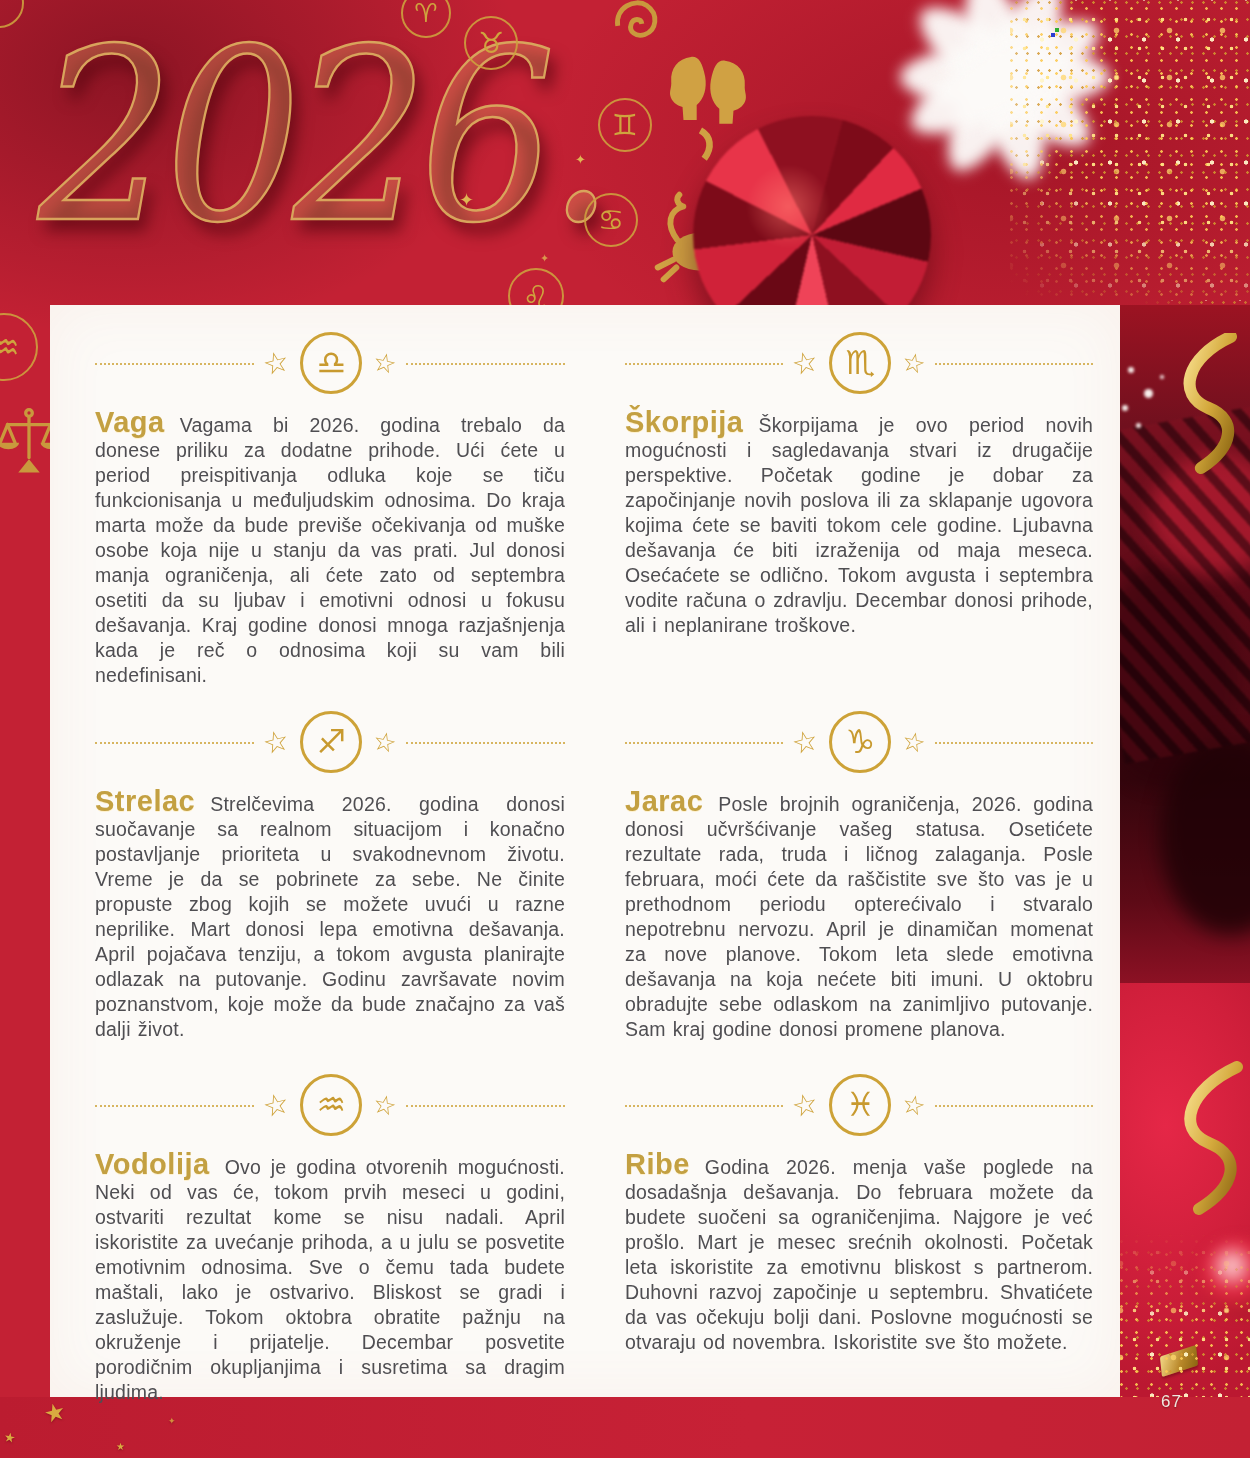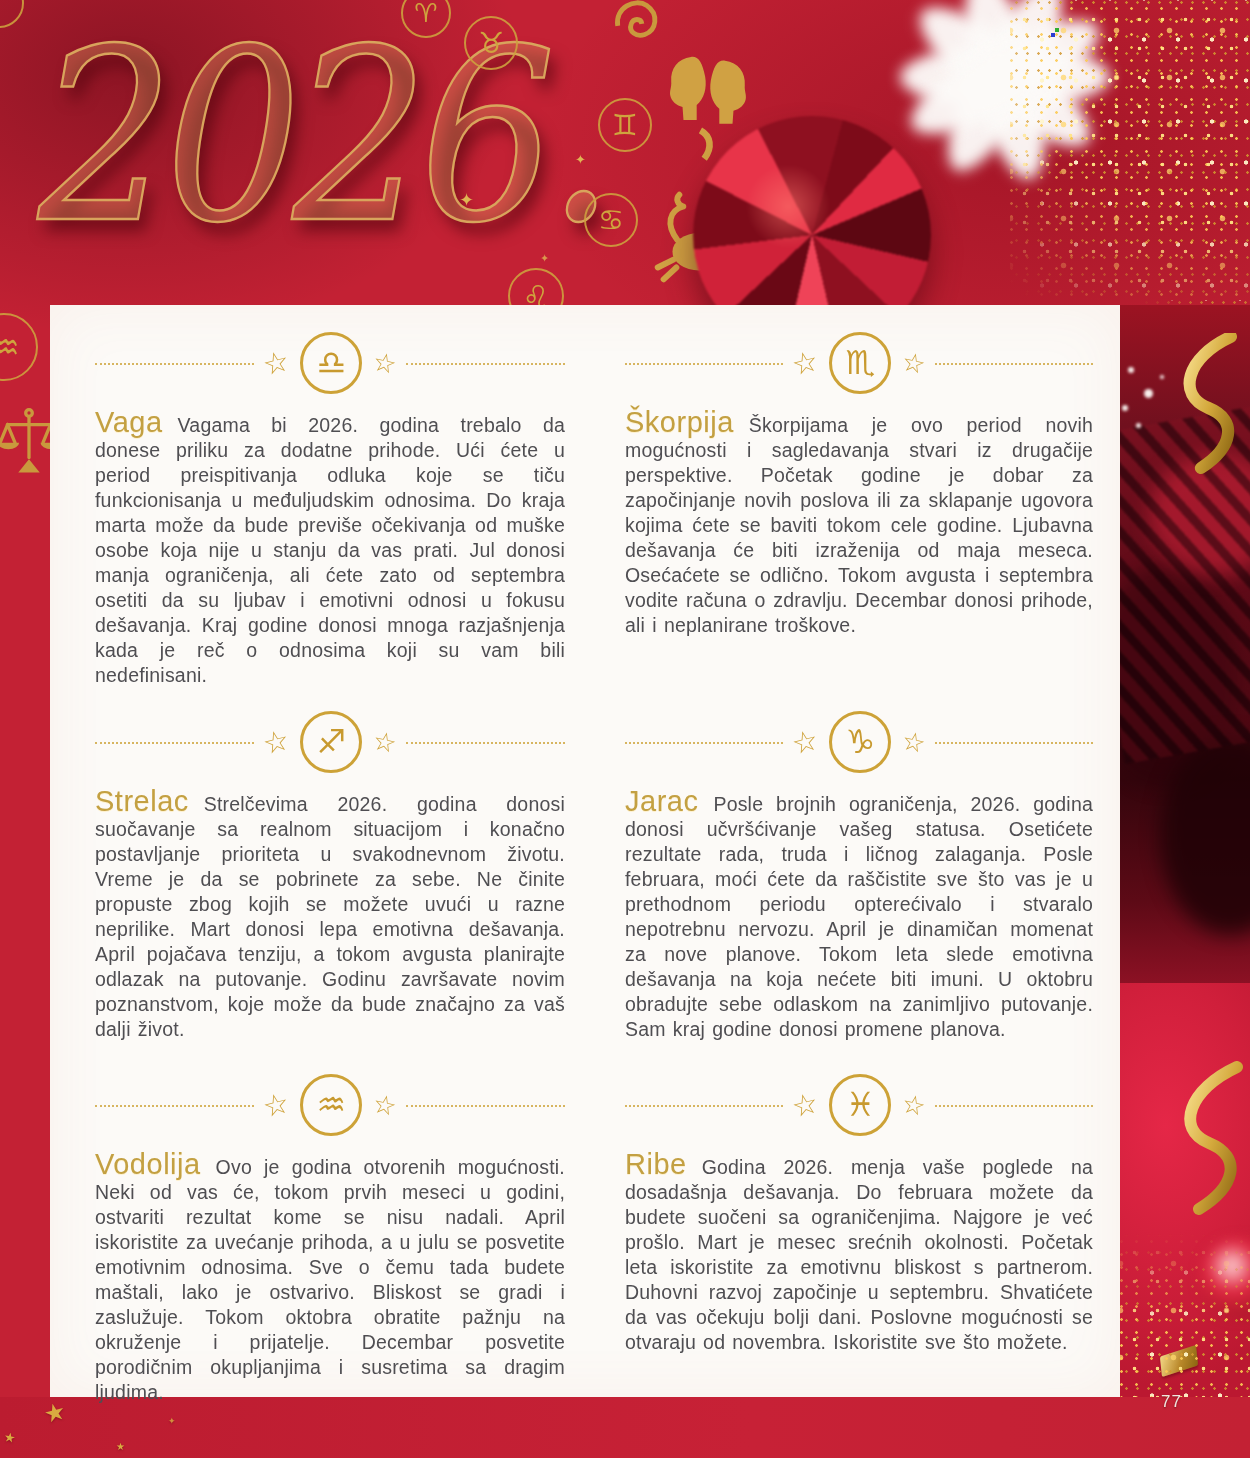--- a/index.html
+++ b/index.html
@@ -93,21 +93,21 @@
     width:56px;height:56px;border:3px solid #cda237;border-radius:50%;flex:0 0 auto;
     display:flex;align-items:center;justify-content:center;margin:0 2px;
   }
   .badge .glyph{font-family:"DejaVu Sans",sans-serif;font-size:33px;color:#c89a2f;line-height:1;transform:translateY(-1px);}
   .sign p{
     margin:13px 0 0;text-align:justify;
     font-size:19.5px;line-height:25px;color:#4f4e52;
     letter-spacing:.2px;word-spacing:1.5px;
   }
   .sign-title{
-    font-size:29px;font-weight:400;color:#c3a042;letter-spacing:.5px;
+    font-size:29px;font-weight:700;color:#c3a042;letter-spacing:.5px;
     margin-right:15px;line-height:1;text-shadow:0 1px 0 rgba(255,235,180,.6);
   }
   .page-num{position:absolute;left:1161px;top:1392px;font-size:17px;color:#efe8df;letter-spacing:1px;text-shadow:0 1px 2px rgba(90,5,15,.6);}
   svg.defs{position:absolute;width:0;height:0;}
 </style>
 </head>
 <body>
 
 <svg class="defs" aria-hidden="true">
   <defs>
@@ -301,15 +301,15 @@
             <span class="glyph">♓</span>
           </span>
         <span class="dstar r">☆</span>
         <span class="rule"></span>
       </div>
       <p><span class="sign-title">Ribe</span><span>Godina 2026. menja vaše poglede na dosadašnja dešavanja. Do februara možete da budete suočeni sa ograničenjima. Najgore je već prošlo. Mart je mesec srećnih okolnosti. Početak leta iskoristite za emotivnu bliskost s partnerom. Duhovni razvoj započinje u septembru. Shvatićete da vas očekuju bolji dani. Poslovne mogućnosti se otvaraju od novembra. Iskoristite sve što možete.</span></p>
     </section>
 
   </div>
 
-  <div class="page-num">77</div>
+  <div class="page-num">67</div>
 
 </div>
 
 </body></html>

